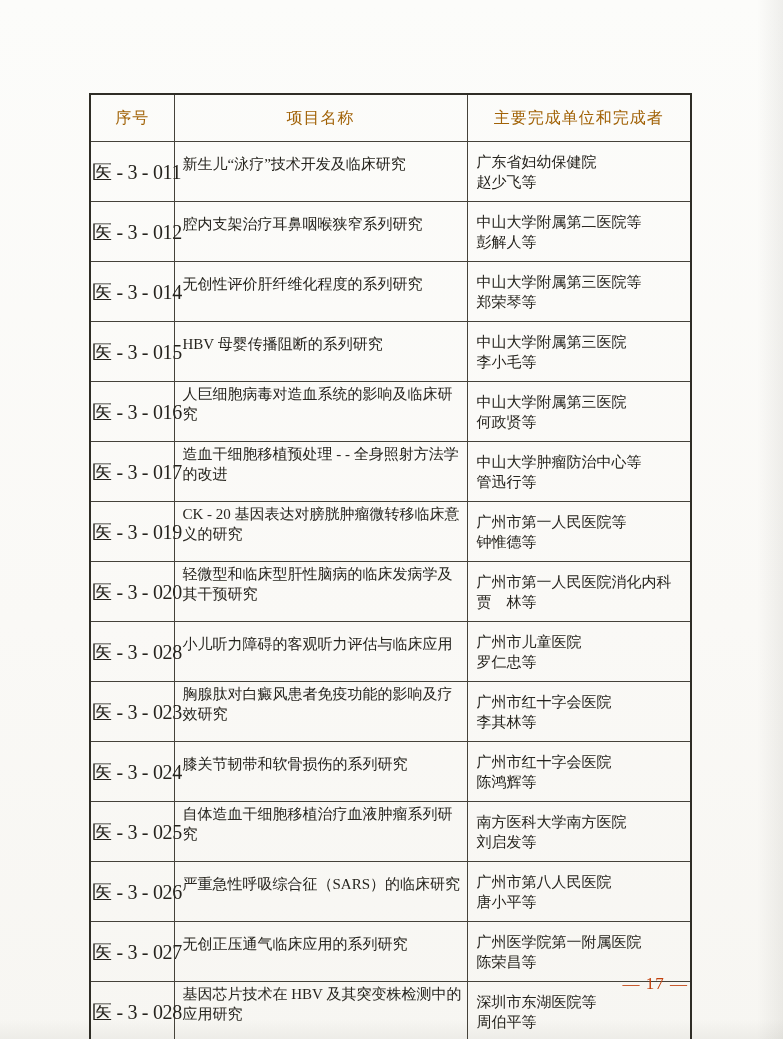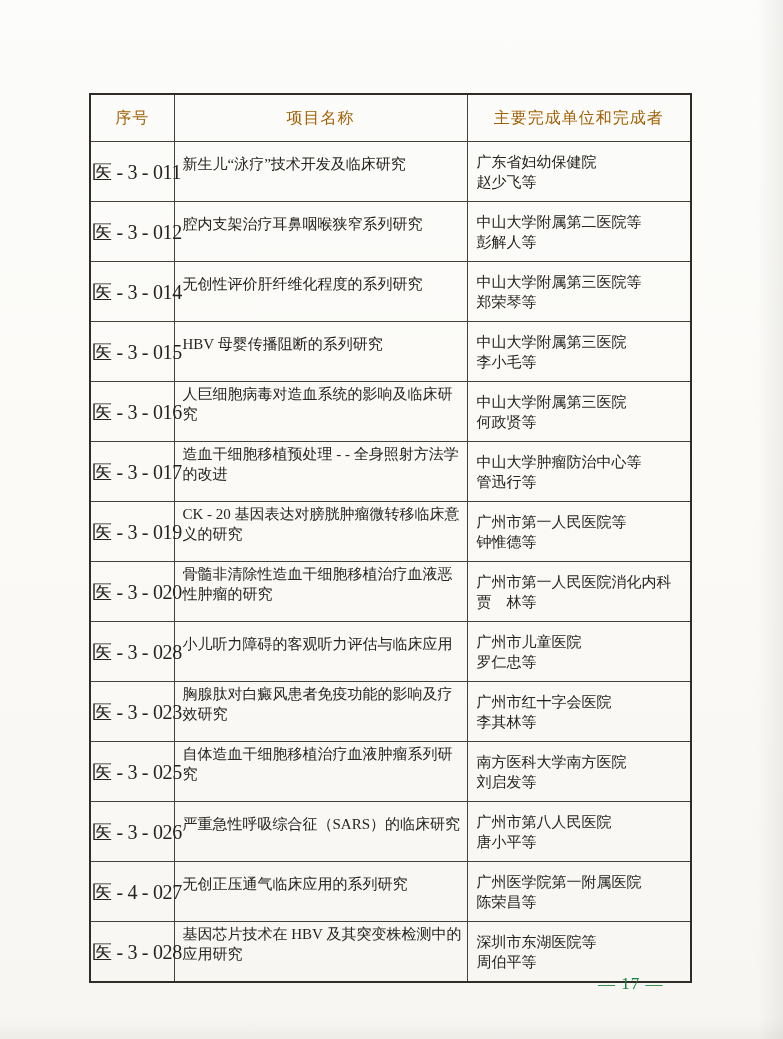--- a/index.html
+++ b/index.html
@@ -66,23 +66,23 @@
     padding: 1px 3px 1px 9px;
   }
   col.col-1 { width: 84px; }
   col.col-2 { width: 293px; }
   col.col-3 { width: 224px; }
   .footer-page-number {
     position: absolute;
     left: 598px;
     top: 974px;
     width: 90px;
-    text-align: left;
+    text-align: right;
     font-size: 17px;
-    color: #15803d;
+    color: #c2410c;
     letter-spacing: 1px;
   }
 </style>
 </head>
 <body>
 
 <div class="page"></div>
 
 <table class="doc-table">
   <colgroup>
@@ -158,21 +158,21 @@
     <td class="c1">医 - 3 - 019</td>
     <td class="c2">CK - 20 基因表达对膀胱肿瘤微转移临床意义的研究</td>
     <td class="c3">
       <div>广州市第一人民医院等</div>
       <div>钟惟德等</div>
     </td>
   </tr>
 
   <tr>
     <td class="c1">医 - 3 - 020</td>
-    <td class="c2">骨髓非清除性造血干细胞移植治疗血液恶性肿瘤的研究</td>
+    <td class="c2">轻微型和临床型肝性脑病的临床发病学及其干预研究</td>
     <td class="c3">
       <div>广州市第一人民医院消化内科</div>
       <div>贾　林等</div>
     </td>
   </tr>
 
 
   <tr>
     <td class="c1">医 - 3 - 028</td>
     <td class="c2">小儿听力障碍的客观听力评估与临床应用</td>
@@ -184,41 +184,49 @@
 
   <tr>
     <td class="c1">医 - 3 - 023</td>
     <td class="c2">胸腺肽对白癜风患者免疫功能的影响及疗效研究</td>
     <td class="c3">
       <div>广州市红十字会医院</div>
       <div>李其林等</div>
     </td>
   </tr>
 
+  <tr>
+    <td class="c1">医 - 3 - 024</td>
+    <td class="c2">膝关节韧带和软骨损伤的系列研究</td>
+    <td class="c3">
+      <div>广州市红十字会医院</div>
+      <div>陈鸿辉等</div>
+    </td>
+  </tr>
 
   <tr>
     <td class="c1">医 - 3 - 025</td>
     <td class="c2">自体造血干细胞移植治疗血液肿瘤系列研究</td>
     <td class="c3">
       <div>南方医科大学南方医院</div>
       <div>刘启发等</div>
     </td>
   </tr>
 
   <tr>
     <td class="c1">医 - 3 - 026</td>
     <td class="c2">严重急性呼吸综合征（SARS）的临床研究</td>
     <td class="c3">
       <div>广州市第八人民医院</div>
       <div>唐小平等</div>
     </td>
   </tr>
 
   <tr>
-    <td class="c1">医 - 4 - 027</td>
+    <td class="c1">医 - 3 - 027</td>
     <td class="c2">无创正压通气临床应用的系列研究</td>
     <td class="c3">
       <div>广州医学院第一附属医院</div>
       <div>陈荣昌等</div>
     </td>
   </tr>
 
   <tr>
     <td class="c1">医 - 3 - 028</td>
     <td class="c2">基因芯片技术在 HBV 及其突变株检测中的应用研究</td>

